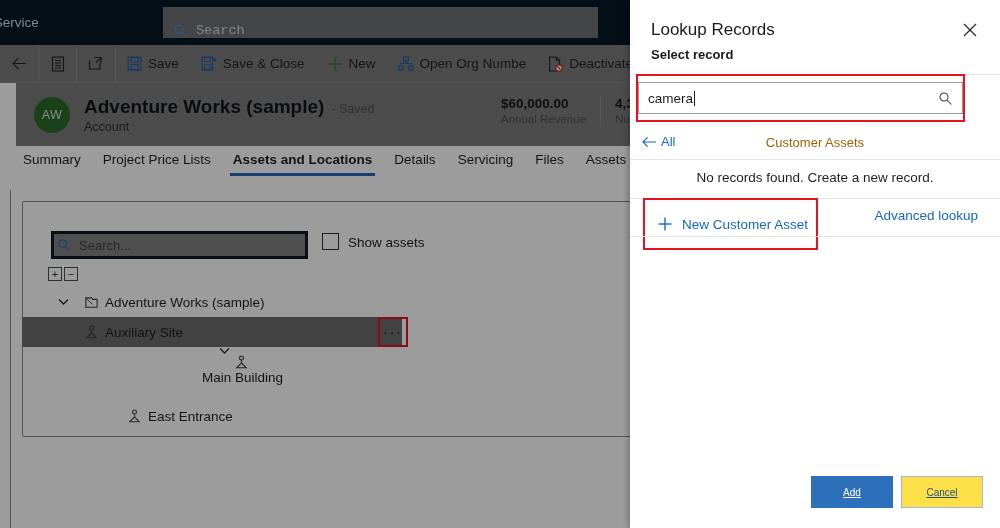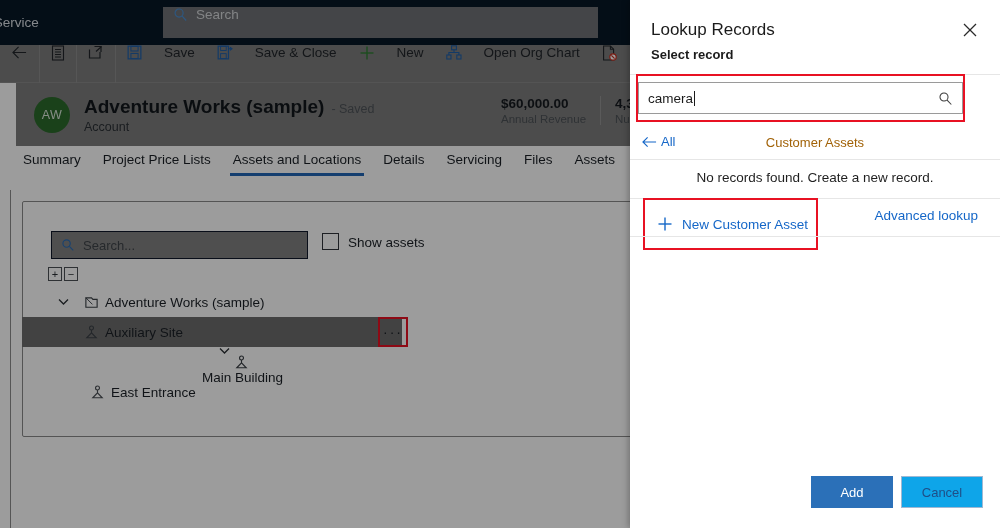--- a/index.html
+++ b/index.html
@@ -21,32 +21,32 @@
     display: flex; align-items: center;
   }
   .topbar-title {
     color: #d8dde3; font-size: 13.5px; margin-left: -28px;
     white-space: nowrap;
   }
   .topsearch {
     position: absolute; left: 163px; top: 7px;
     width: 435px; height: 31px;
     background: #6f7276;
-    display: flex; align-items: flex-start; padding-left: 10px;
+    display: flex; align-items: flex-end; padding-left: 10px; font-family: Liberation Mono, monospace;
   }
   .topsearch .ph { color: #d5d7da; font-size: 13.5px; margin-left: 8px; }
 
   .cmdbar {
     position: absolute; top: 45px; left: 0; width: 1000px; height: 38px;
     background: #7d7d7d;
     display: flex; align-items: center;
     border-bottom: 1px solid #8a8a8a;
   }
   .cmd {
-    display: flex; align-items: flex-start; gap: 22px;
+    display: flex; align-items: center; gap: 6px;
     height: 38px; padding: 0 11px;
     font-size: 13.5px; color: #21252a; white-space: nowrap;
   }
   .cmd-sep { width: 1px; height: 38px; background: #8d8d8d; }
 
   .rec-header {
     position: absolute; top: 83px; left: 16px; width: 1000px; height: 63px;
     background: #7d7d7d; display: flex; align-items: center;
   }
   .avatar {
@@ -68,37 +68,37 @@
   .stat-l { font-size: 11.5px; color: #4c5156; margin-top: 2px; white-space: nowrap; }
 
   .tabs {
     position: absolute; top: 152px; left: 12px;
     display: flex; align-items: flex-start; height: 36px;
   }
   .tab {
     font-size: 13.5px; color: #1b2026; padding: 0 11px 9px 11px;
     white-space: nowrap; position: relative;
   }
-  .tab.active { font-weight: normal; }
+  .tab.active { font-weight: bold; }
   .tab.active::after {
     content: ""; position: absolute; left: 8px; right: 8px; bottom: 0;
     height: 3px; background: #2266b5;
   }
 
   .card {
     position: absolute; left: 22px; top: 201px;
     width: 836px; height: 236px;
     border: 1px solid #8a8a8a; border-radius: 2px;
     background: transparent;
   }
   .tree-search {
     position: absolute; left: 51px; top: 231px;
     width: 257px; height: 28px;
-    border: 1px solid #0f172a; background: #828282;
-    display: flex; align-items: center; padding-left: 9px;
+    border: 3px solid #0f172a; background: #828282;
+    display: flex; align-items: center; padding-left: 3px;
   }
   .tree-search .ph { font-size: 13px; color: #3f4449; margin-left: 8px; }
   .showassets {
     position: absolute; left: 322px; top: 233px;
     display: flex; align-items: flex-end; gap: 9px;
   }
   .cbox { width: 17px; height: 17px; border: 1.5px solid #30343a; background: transparent; }
   .showassets span { font-size: 13.5px; color: #1b2026; }
 
   .expander { position: absolute; left: 48px; top: 267px; display: flex; gap: 2px; }
@@ -182,24 +182,25 @@
   .new-wrap span.lbl { font-size: 13.5px; color: #1567c8; }
   .adv-lookup {
     position: absolute; right: 22px; top: 10px;
     font-size: 13.5px; color: #1567c8;
   }
 
   .p-footer { position: absolute; left: 0; right: 0; bottom: 0; height: 66px; }
   .btn {
     position: absolute; top: 14px; height: 32px; width: 82px;
     display: flex; align-items: center; justify-content: center;
-    font-size: 13px;
+    font-size: 10px;
+    text-decoration: underline;
   }
   .btn-primary { right: 107px; background: #2b70b8; color: #ffffff; }
-  .btn-default { right: 17px; background: #0ea5e9; color: #1f4e87; border: 1px solid #9fb8d3; }
+  .btn-default { right: 17px; background: #fde047; color: #1f4e87; border: 1px solid #9fb8d3; }
 
   svg { display: block; }
 </style>
 </head>
 <body>
 
 <div id="app">
 
   <div class="bg-app">
 
@@ -277,21 +278,21 @@
 
       <div class="cmd">
         <span>
           <svg width="16" height="15" viewBox="0 0 16 15">
               <rect x="5.6" y="0.8" width="4.8" height="4" fill="none" stroke="#1f5fa8" stroke-width="1.1"></rect>
               <rect x="0.8" y="10" width="4.2" height="4" fill="none" stroke="#1f5fa8" stroke-width="1.1"></rect>
               <rect x="10.8" y="10" width="4.2" height="4" fill="none" stroke="#1f5fa8" stroke-width="1.1"></rect>
               <path d="M8 4.8 V7.5 M2.9 10 V7.5 H12.9 V10" fill="none" stroke="#1f5fa8" stroke-width="1.1"></path>
             </svg>
         </span>
-        <span>Open Org Chart</span>
+        <span>Open Org Numbe</span>
       </div>
 
       <div class="cmd">
         <span>
           <svg width="15" height="16" viewBox="0 0 15 16">
               <path d="M1.6 1 H8.4 L11.6 4.2 V15 H1.6 Z" fill="none" stroke="#21252a" stroke-width="1.1"></path>
               <path d="M8.4 1 V4.2 H11.6" fill="none" stroke="#21252a" stroke-width="1.1"></path>
               <circle cx="11" cy="12" r="3.2" fill="#fff" stroke="#c42b1c" stroke-width="1.2"></circle>
               <line x1="9.4" y1="10.4" x2="12.6" y2="13.6" stroke="#c42b1c" stroke-width="1.2"></line>
             </svg>
@@ -398,21 +399,21 @@
         </span>
         <span class="ticon">
           <svg width="15" height="15" viewBox="0 0 16 16">
               <circle cx="8" cy="3.2" r="2.1" fill="none" stroke="#3b4046" stroke-width="1.2"></circle>
               <path d="M8 5.3 V8.4 M3 13.6 L8 8.4 L13 13.6 Z" fill="none" stroke="#3b4046" stroke-width="1.2"></path>
             </svg>
         </span>
         <span class="tlabel">Main Building</span>
       </div>
 
-      <div class="trow" style="padding-left:64px;">
+      <div class="trow" style="padding-left:101px;margin-top:24px;">
         <span class="ticon">
           <svg width="15" height="15" viewBox="0 0 16 16">
               <circle cx="8" cy="3.2" r="2.1" fill="none" stroke="#4a4f55" stroke-width="1.2"></circle>
               <path d="M8 5.3 V8.4 M3 13.6 L8 8.4 L13 13.6 Z" fill="none" stroke="#4a4f55" stroke-width="1.2"></path>
             </svg>
         </span>
         <span class="tlabel">East Entrance</span>
       </div>
     </div>
 

